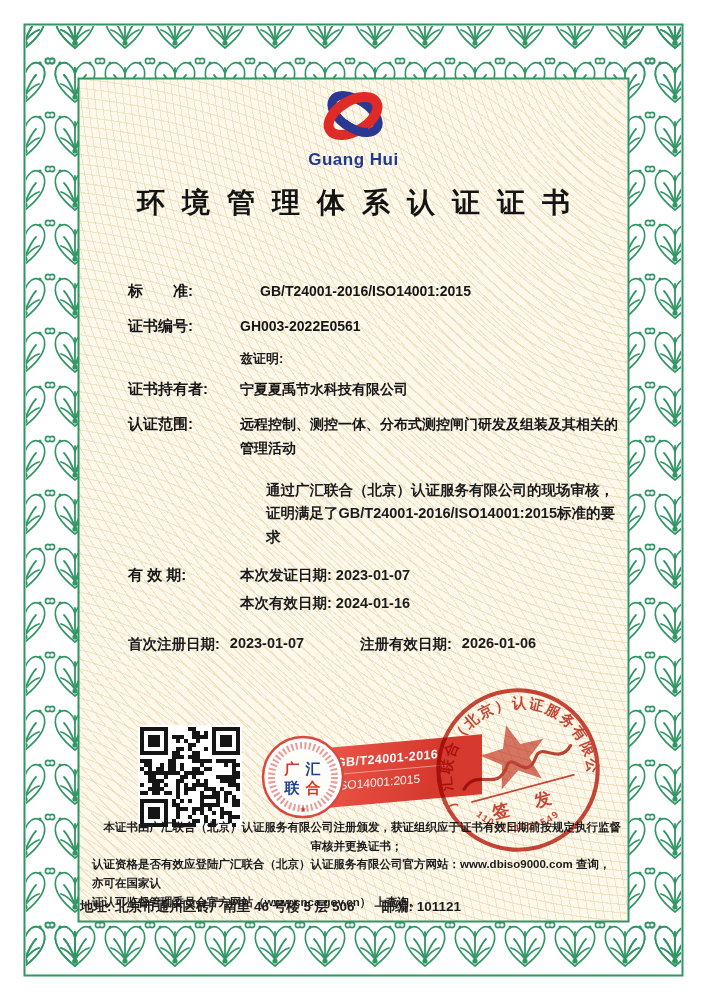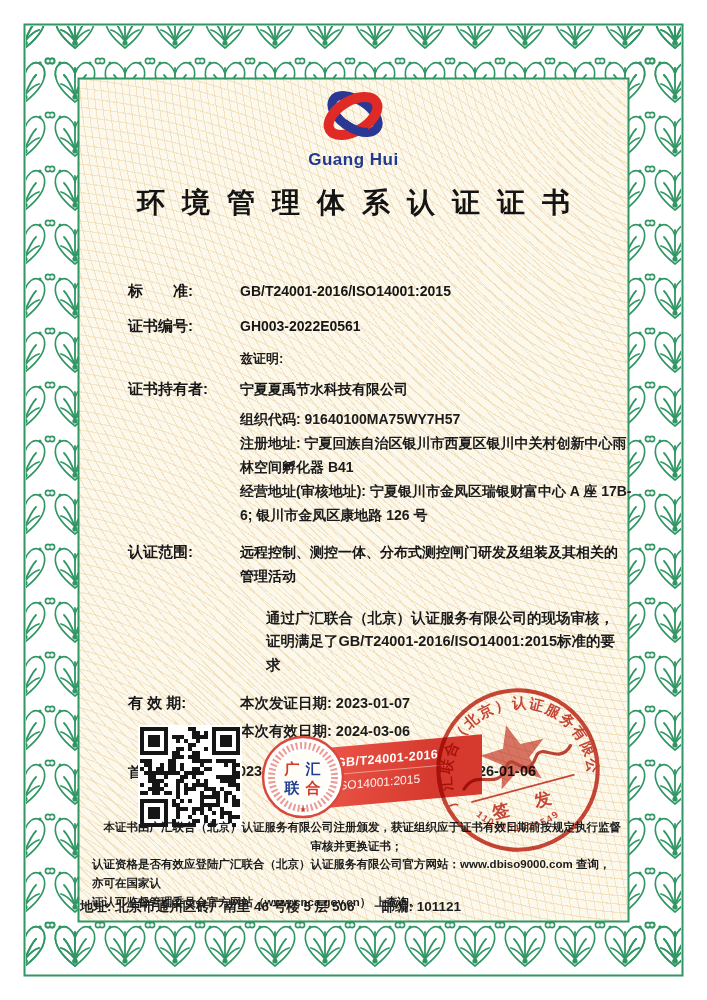--- a/index.html
+++ b/index.html
@@ -12,21 +12,21 @@
       #fdf8ec;}
   .frame-svg{position:absolute;left:0;top:0;pointer-events:none;}
   .content{position:absolute;left:80px;top:80px;width:547px;height:840px;color:#1b1b1b;}
   .logo-wrap{text-align:center;margin-top:4px;}
   .brand{color:#20388f;font-weight:bold;font-size:17px;letter-spacing:.5px;text-align:center;margin-top:-2px;}
   .title{margin:14px 0 0 0;text-align:center;font-size:28px;font-weight:bold;color:#141414;
          letter-spacing:17px;text-indent:17px;white-space:nowrap;}
   .f-row{display:flex;align-items:baseline;padding-left:48px;}
   .f-label{width:112px;flex:none;font-weight:bold;font-size:15px;color:#161616;white-space:pre;}
   .f-value{font-weight:bold;font-size:14px;color:#161616;}
-  #r-std{margin-top:60px;}
+  #r-std{margin-top:60px;gap:20px;}
   #r-no{margin-top:16px;}
   .hereby{margin:14px 0 0 160px;font-size:13px;font-weight:bold;}
   #r-holder{margin-top:12px;}
   .org-block{margin:8px 0 0 160px;width:398px;font-size:14px;font-weight:bold;line-height:1.72;}
   .org-block p{margin:0;}
   #r-scope{margin-top:14px;}
   #r-scope .f-value{width:392px;line-height:1.7;}
   .audit{margin:18px 0 0 158px;font-size:14.5px;font-weight:bold;line-height:1.62;}
   .audit p{margin:0;padding-left:28px;}
   #r-valid{margin-top:12px;}
@@ -110,41 +110,36 @@
       <span class="f-value">GH003-2022E0561</span>
     </div>
 
     <div class="hereby">兹证明:</div>
 
     <div class="f-row" id="r-holder">
       <span class="f-label">证书持有者:</span>
       <span class="f-value">宁夏夏禹节水科技有限公司</span>
     </div>
 
-    <div class="org-block">
-      <p>组织代码: 91640100MA75WY7H57</p>
-      <p>注册地址: 宁夏回族自治区银川市西夏区银川中关村创新中心雨林空间孵化器 B41</p>
-      <p>经营地址(审核地址): 宁夏银川市金凤区瑞银财富中心 A 座 17B-6; 银川市金凤区康地路 126 号</p>
-    </div>
 
     <div class="f-row" id="r-scope">
       <span class="f-label">认证范围:</span>
       <span class="f-value">远程控制、测控一体、分布式测控闸门研发及组装及其相关的管理活动</span>
     </div>
 
     <div class="audit">
       <p>通过广汇联合（北京）认证服务有限公司的现场审核，</p>
       <p>证明满足了GB/T24001-2016/ISO14001:2015标准的要求</p>
     </div>
 
     <div class="f-row" id="r-valid">
       <span class="f-label">有 效 期:</span>
       <span class="valid-lines">
         <span style="display:block">本次发证日期: 2023-01-07</span>
-        <span style="display:block">本次有效日期: 2024-03-06</span>
+        <span style="display:block">本次有效日期: 2024-01-16</span>
       </span>
     </div>
 
     <div id="r-first">
       <span>首次注册日期:</span>
       <span class="dt">2023-01-07</span>
       <span class="pair2">注册有效日期:</span>
       <span class="dt">2026-01-06</span>
     </div>
 

